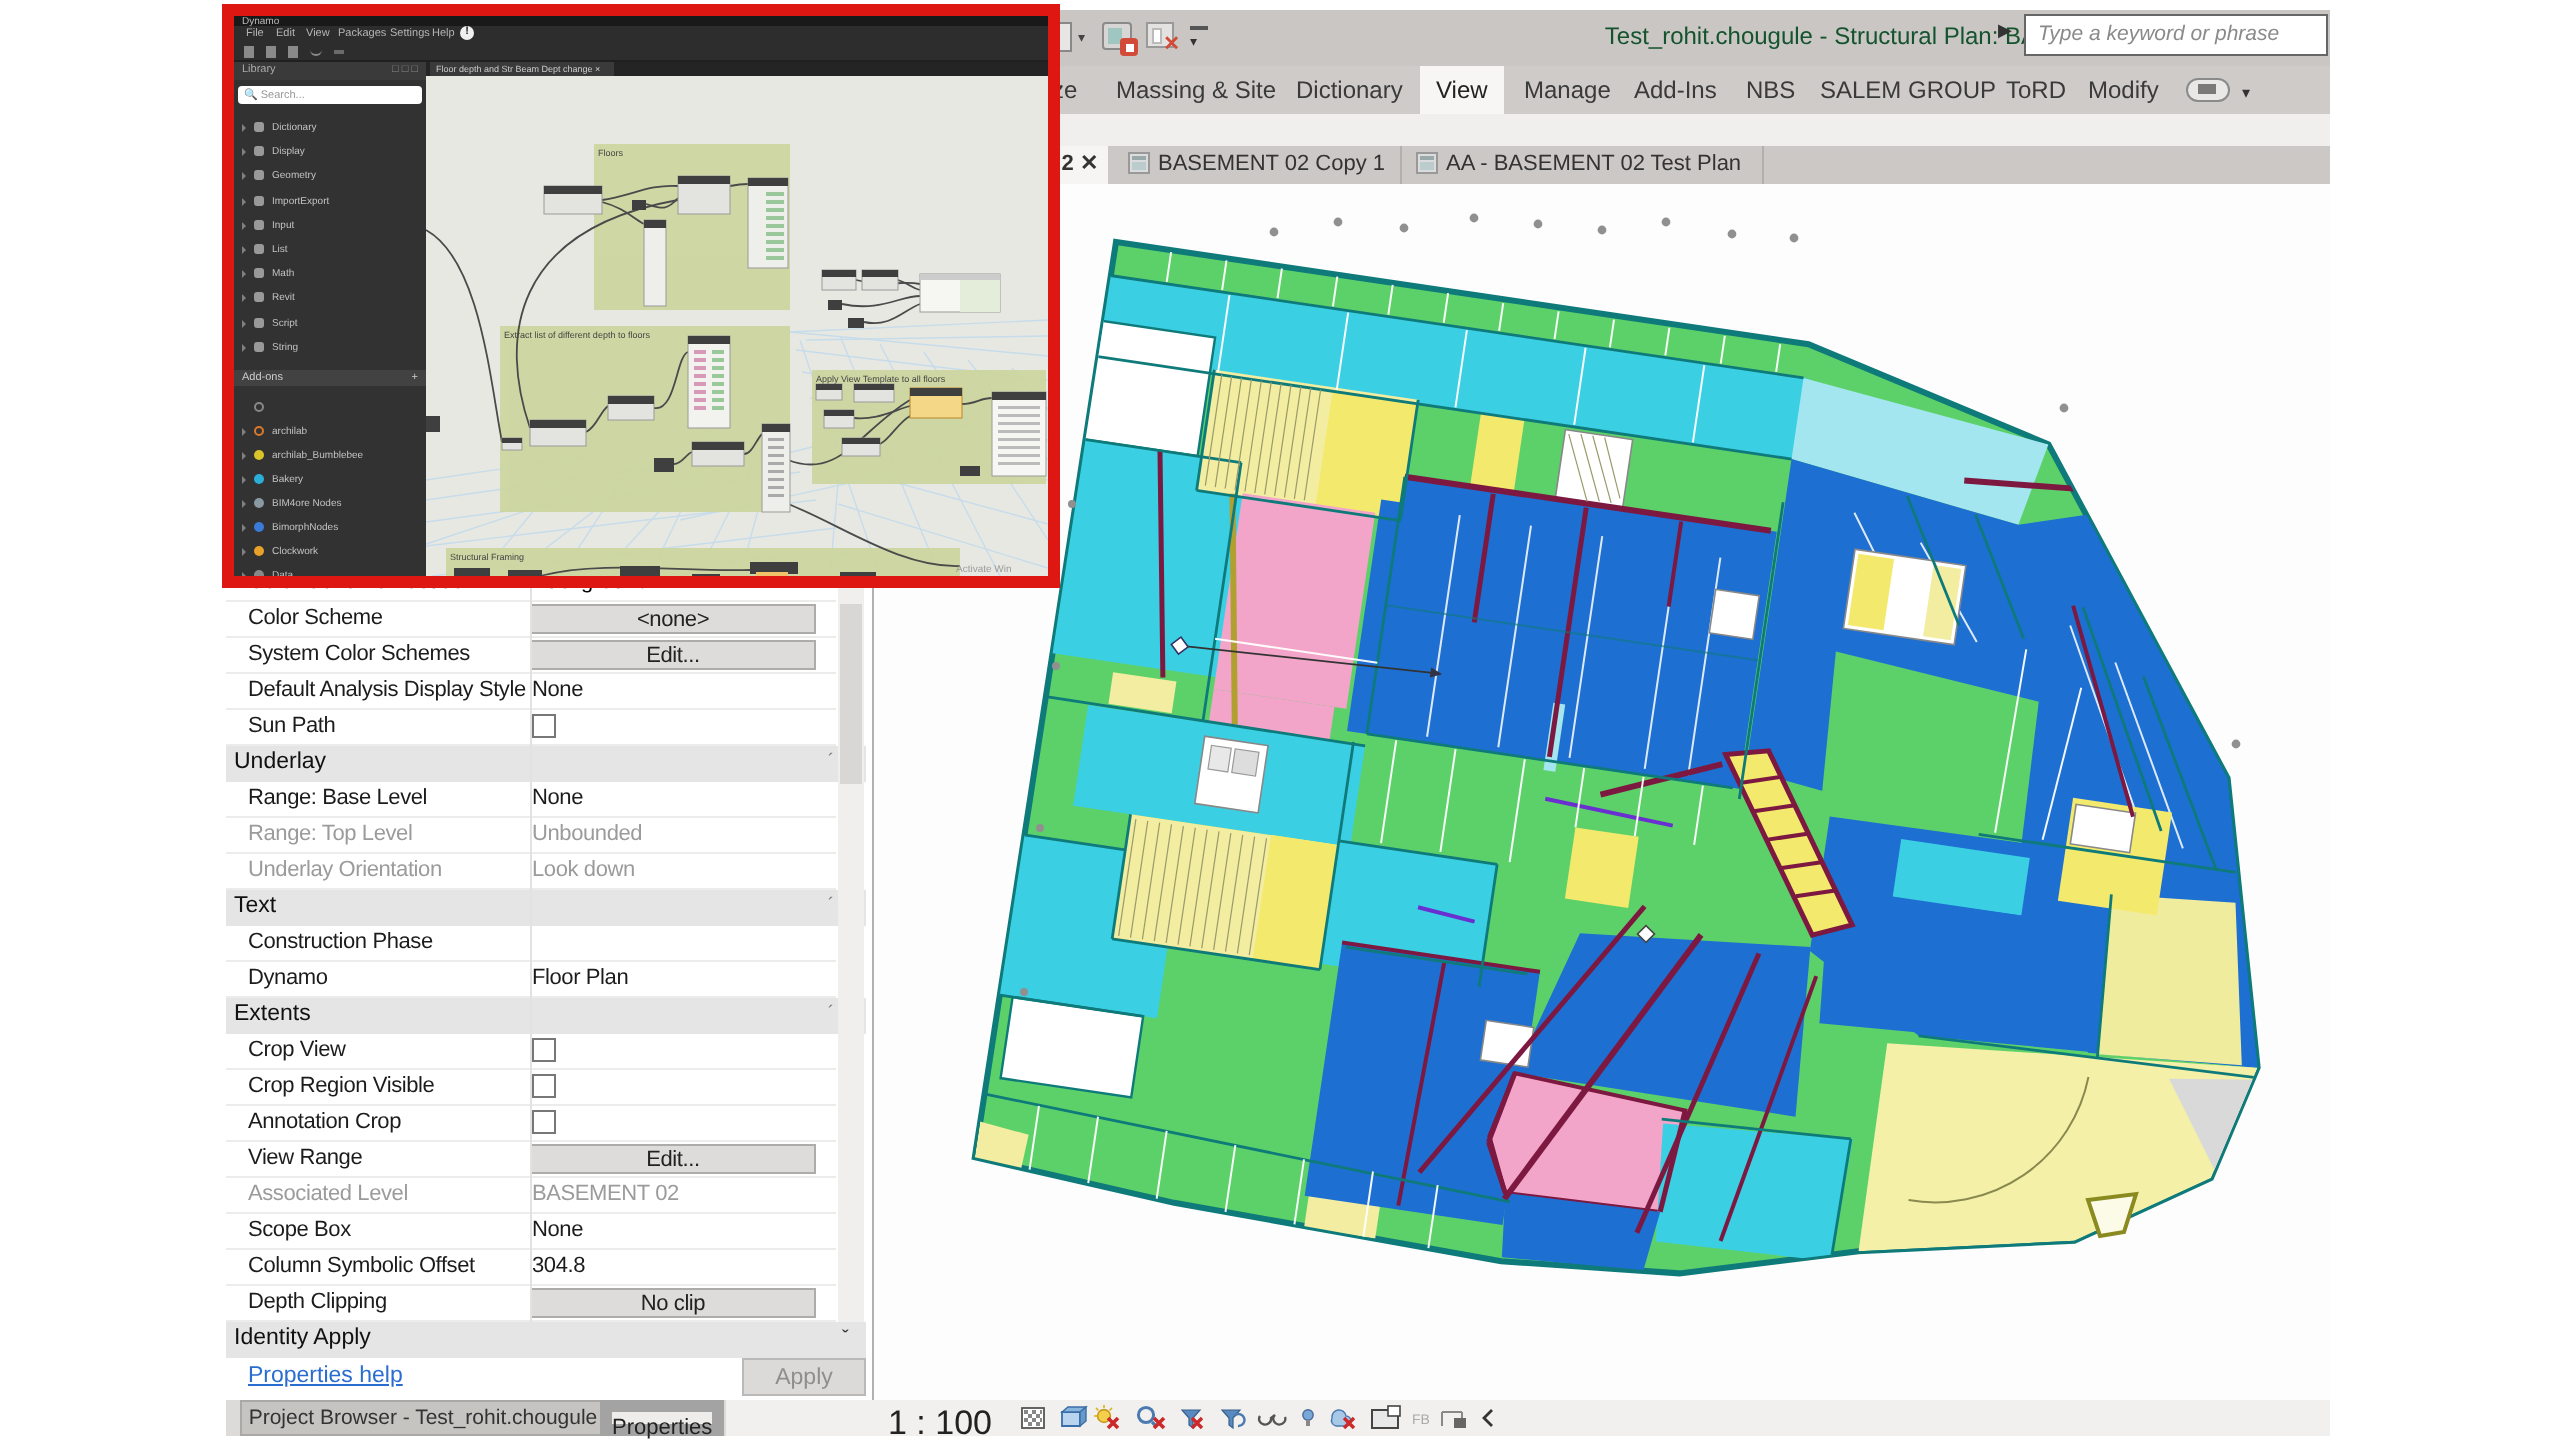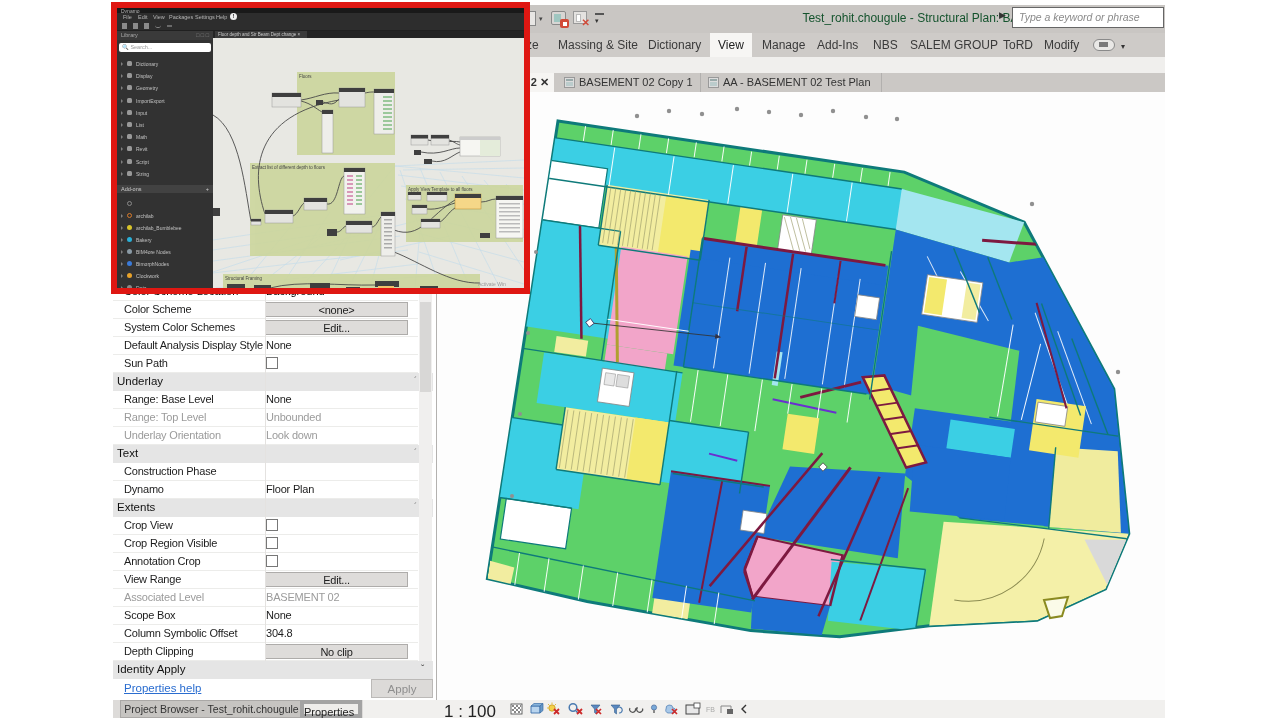--- a/index.html
+++ b/index.html
@@ -419,21 +419,21 @@
     <div style="position:absolute;left:11px;top:590px;font-size:11.5px;color:#2a6dd0;text-decoration:underline">Properties help</div>
     <div style="position:absolute;left:258px;top:587px;width:62px;height:19px;background:#dcdad8;border:1px solid #bbb9b7;font-size:11.5px;color:#8e8e8e;text-align:center;line-height:18px">Apply</div>
     <div style="position:absolute;left:152px;top:200px;width:1px;height:369px;background:#e4e2e0"></div>
     <div style="position:absolute;left:306px;top:200px;width:13px;height:369px;background:#f0efee"></div>
     <div style="position:absolute;left:307px;top:210px;width:11px;height:90px;background:#d8d7d6"></div>
     <div style="position:absolute;left:323px;top:0px;width:1px;height:608px;background:#b3b1af"></div>
   </div>
 
   <div id="statusbar" class="abs">
     <div style="position:absolute;left:7px;top:0px;width:183px;height:18px;background:#c6c4c1;border:1px solid #aaa8a6;font-size:10.5px;color:#333;text-align:center;line-height:17px">Project Browser - Test_rohit.chougule</div>
-    <div style="position:absolute;left:187px;top:0px;width:62px;height:18px;background:#eeedeb;border:4px solid #a3a3a3;font-size:11px;color:#222;text-align:left;line-height:17px">Properties</div>
+    <div style="position:absolute;left:187px;top:0px;width:62px;height:18px;background:#eeedeb;border:6px solid #a3a3a3;font-size:11px;color:#222;text-align:left;line-height:17px">Properties</div>
     <div style="position:absolute;left:250px;top:0;width:802px;height:18px;background:#f1f0ee"></div>
     <div style="position:absolute;left:331px;top:2px;font-size:17px;color:#222">1 : 100</div>
     <svg style="position:absolute;left:393px;top:1px" width="260" height="16" viewBox="0 0 260 16">
       <g>
         <rect x="5" y="3" width="11" height="10" fill="#fff" stroke="#555" stroke-width="0.9"></rect>
         <g fill="#888">
             <rect x="6" y="4" width="2" height="2"></rect>
             <rect x="10" y="4" width="2" height="2"></rect>
             <rect x="14" y="4" width="1" height="2"></rect>
             <rect x="8" y="6" width="2" height="2"></rect>

